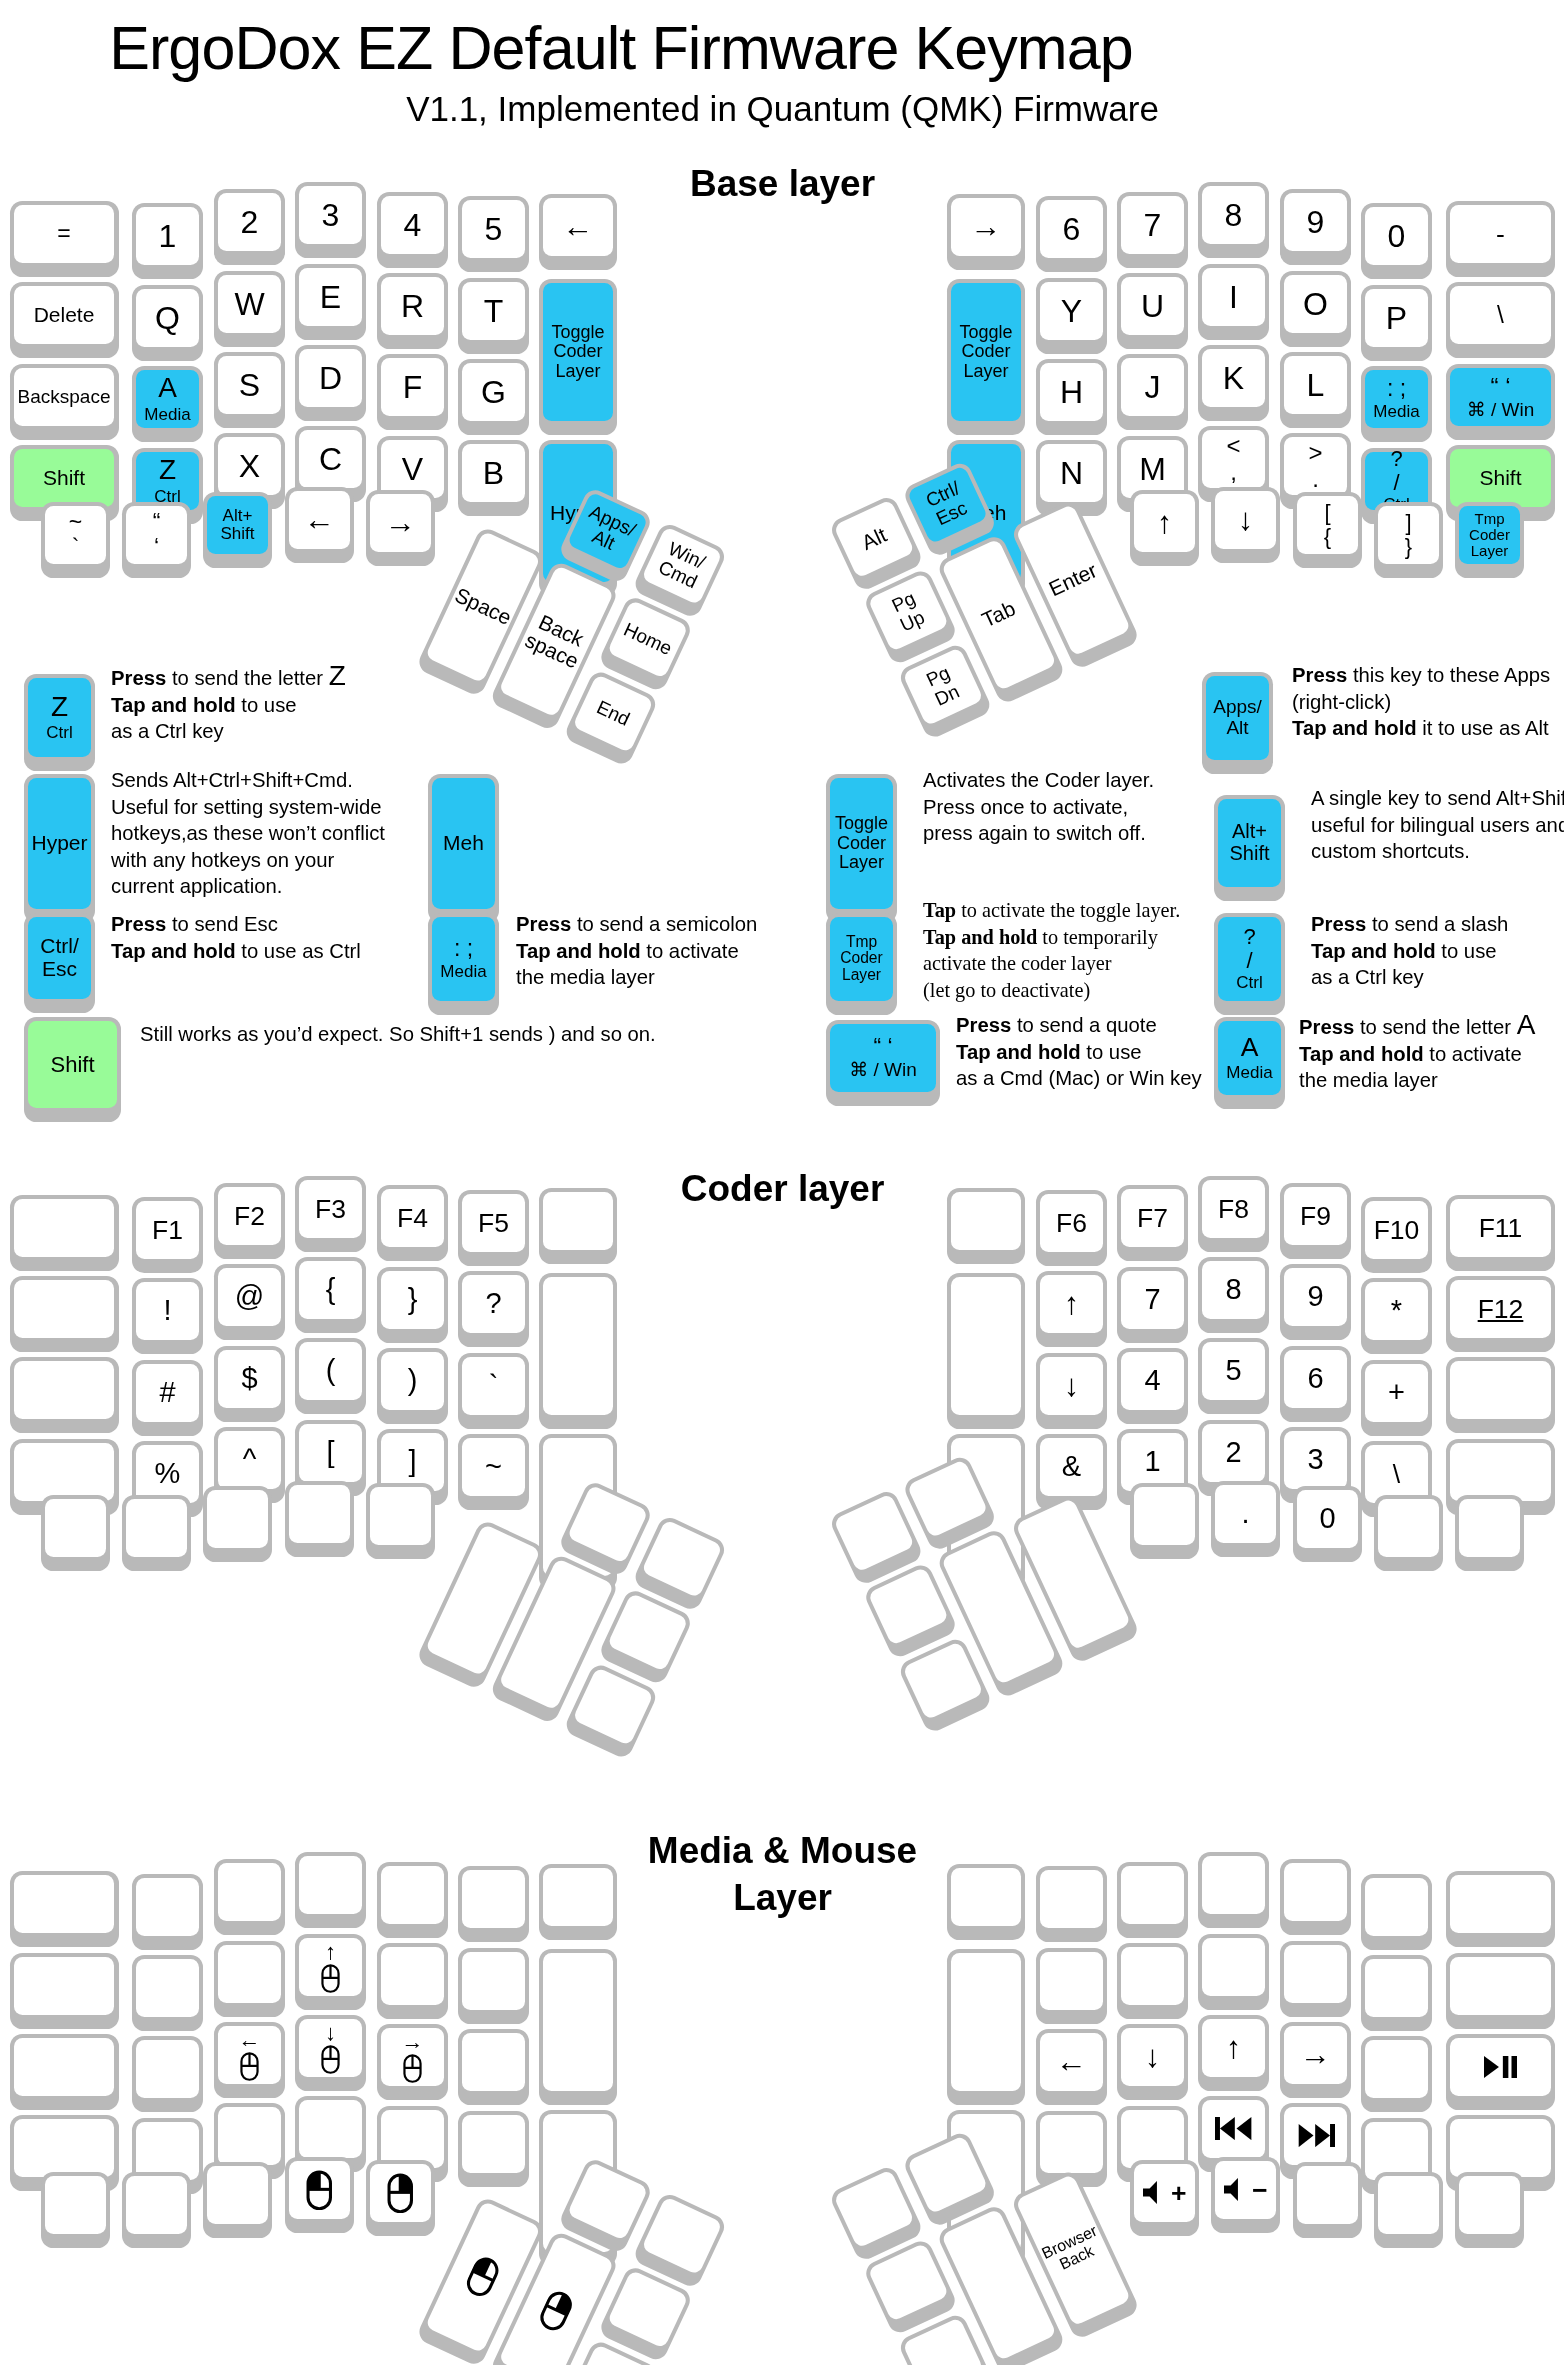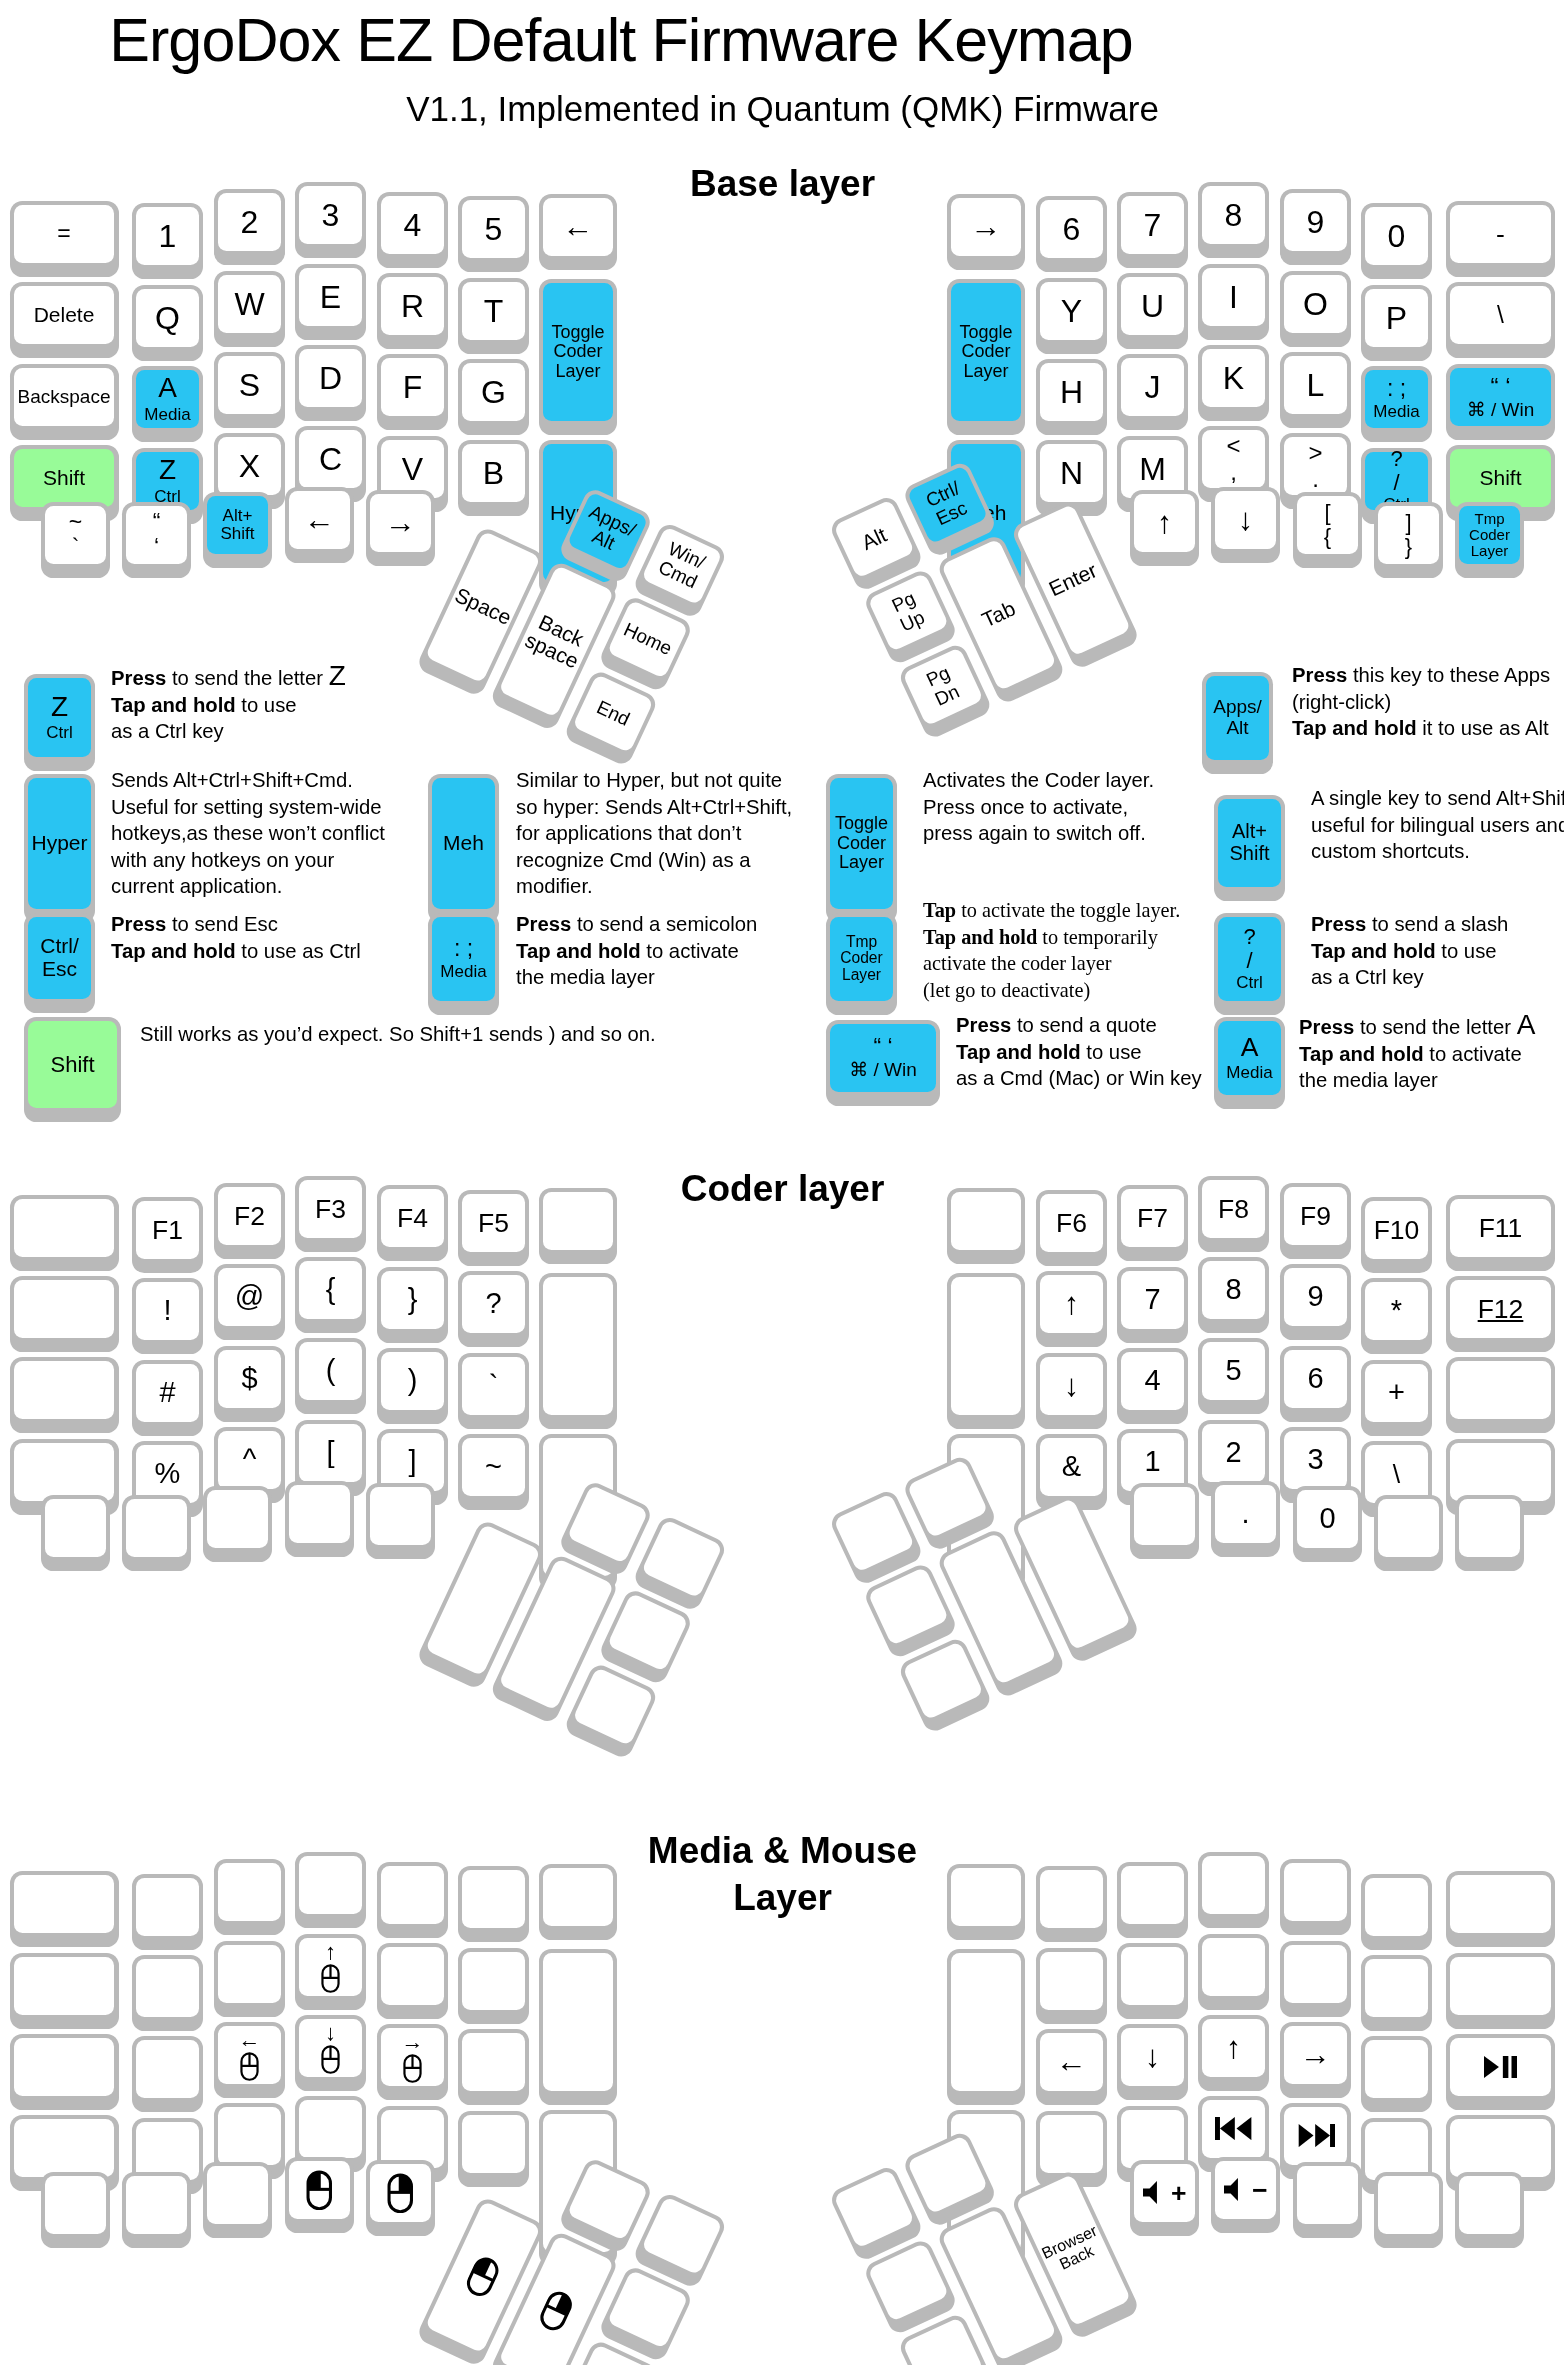--- a/index.html
+++ b/index.html
@@ -1,18 +1,18 @@
 <!DOCTYPE html>
 <html style="font-size:7.6px"><head>
 <meta charset="utf-8">
 <style>
   html,body{margin:0;padding:0;background:#fff;}
   body{width:1565px;height:2563px;position:relative;font-family:"Liberation Sans",sans-serif;color:#000;}
   #canvas{position:absolute;left:0;top:0;width:1565px;height:2563px;overflow:hidden;}
-  .title{position:absolute;top:5px;left:0;width:1242px;text-align:center;font-size:61px;letter-spacing:-0.9px;}
+  .title{position:absolute;top:13px;left:0;width:1242px;text-align:center;font-size:61px;letter-spacing:-0.9px;}
   .subtitle{position:absolute;top:89px;left:0;width:1565px;text-align:center;font-size:35px;}
   .h-layer{position:absolute;left:558px;width:449px;text-align:center;font-size:37px;font-weight:bold;line-height:47px;}
   .key{position:absolute;background:#b9b9b9;border-radius:12.3px;}
   .ktop{position:absolute;left:4.3px;right:4.3px;top:3.8px;bottom:14px;background:#fff;border-radius:8.5px;
         display:flex;flex-direction:column;align-items:center;justify-content:center;text-align:center;}
   .ktop.blue{background:#29c4f2;}
   .ktop.green{background:#98fb98;}
   .kline{line-height:1.08;white-space:pre;}
   .ksub{font-size:17px;line-height:1.1;margin-top:1.9px;}
   .arr{font-weight:bold;line-height:1;font-size:31px;}
@@ -1143,27 +1143,20 @@
       <div class="nline"><span>Useful for setting system-wide</span></div>
       <div class="nline"><span>hotkeys,as these won’t conflict</span></div>
       <div class="nline"><span>with any hotkeys on your</span></div>
       <div class="nline"><span>current application.</span></div>
     </div>
     <div class="key" style="left: 428px; top: 774px; width: 71px; height: 149px;">
       <div class="ktop blue">
         <div class="kline" style="font-size: 21px;">Meh</div>
       </div>
     </div>
-    <div class="note-text" style="left: 516px; top: 767px;">
-      <div class="nline"><span>Similar to Hyper, but not quite</span></div>
-      <div class="nline"><span>so hyper: Sends Alt+Ctrl+Shift,</span></div>
-      <div class="nline"><span>for applications that don’t</span></div>
-      <div class="nline"><span>recognize Cmd (Win) as a</span></div>
-      <div class="nline"><span>modifier.</span></div>
-    </div>
     <div class="key" style="left: 826px; top: 774px; width: 71px; height: 149px;">
       <div class="ktop blue">
         <div class="kline" style="font-size: 18px;">Toggle</div>
         <div class="kline" style="font-size: 18px;">Coder</div>
         <div class="kline" style="font-size: 18px;">Layer</div>
       </div>
     </div>
     <div class="note-text" style="left: 923px; top: 767px;">
       <div class="nline"><span>Activates the Coder layer.</span></div>
       <div class="nline"><span>Press once to activate,</span></div>

